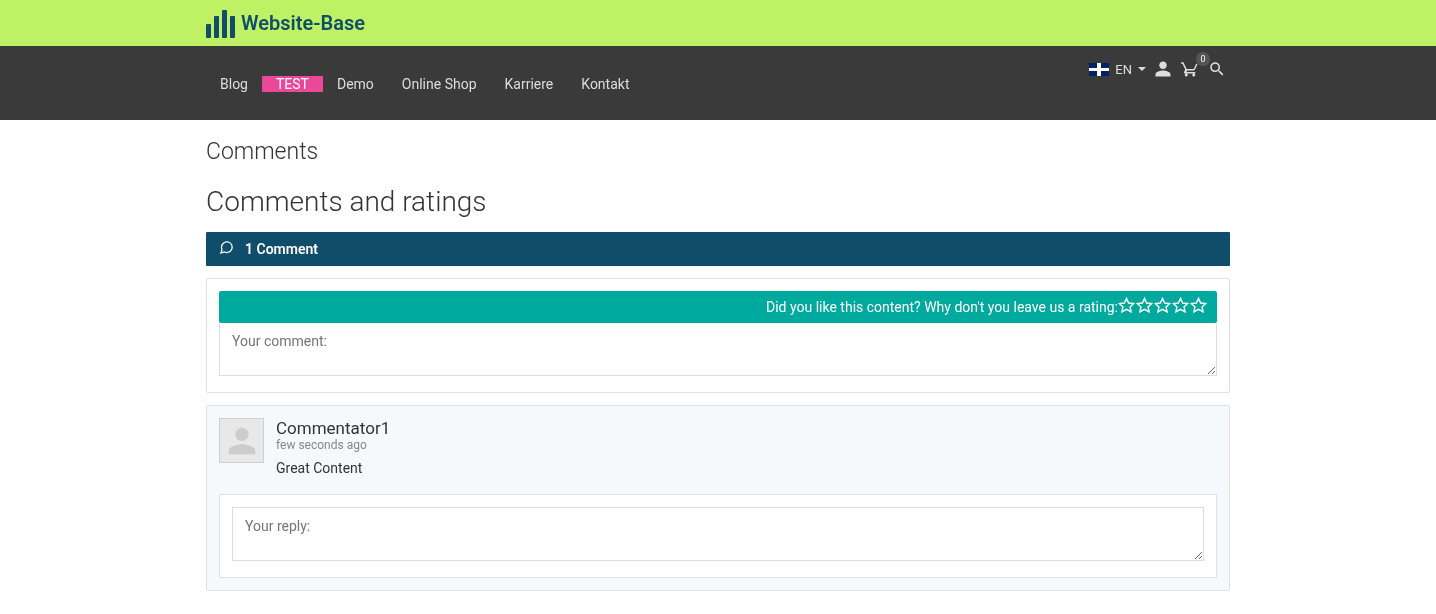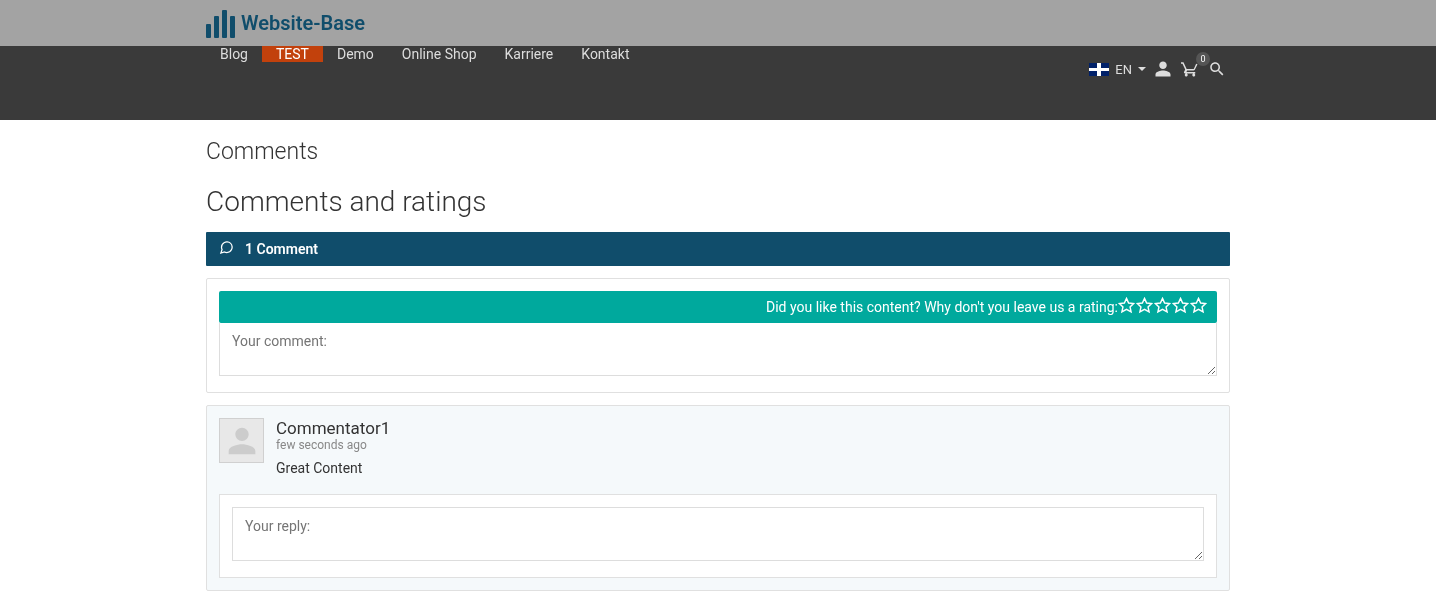--- a/index.html
+++ b/index.html
@@ -11,21 +11,21 @@
       font-family: -apple-system, BlinkMacSystemFont, "Segoe UI", Roboto, "Helvetica Neue", Arial, sans-serif;
       background: #fff;
       color: #333;
     }
     .container {
       max-width: 1024px;
       margin: 0 auto;
     }
     
     .top-header {
-      background: #a3a3a3;
+      background: #bef264;
       padding: 8px 0;
     }
     .logo {
       display: flex;
       align-items: center;
       gap: 6px;
     }
     .logo-bars {
       display: flex;
       align-items: flex-end;
@@ -52,32 +52,32 @@
       height: 46px;
     }
     .nav-inner {
       display: flex;
       align-items: stretch;
       justify-content: space-between;
       height: 100%;
     }
     .nav-left {
       display: flex;
-      align-items: flex-start;
+      align-items: flex-end;
     }
     .nav-item {
       display: flex;
       align-items: center;
       padding: 0 14px;
       color: #ddd;
       font-size: 14px;
       cursor: pointer;
     }
     .nav-item.active {
-      background: #c2410c;
+      background: #ec4899;
       color: #fff;
     }
     .nav-right {
       display: flex;
       align-items: center;
       gap: 8px;
       padding-right: 4px;
     }
     .lang-selector {
       display: flex;

